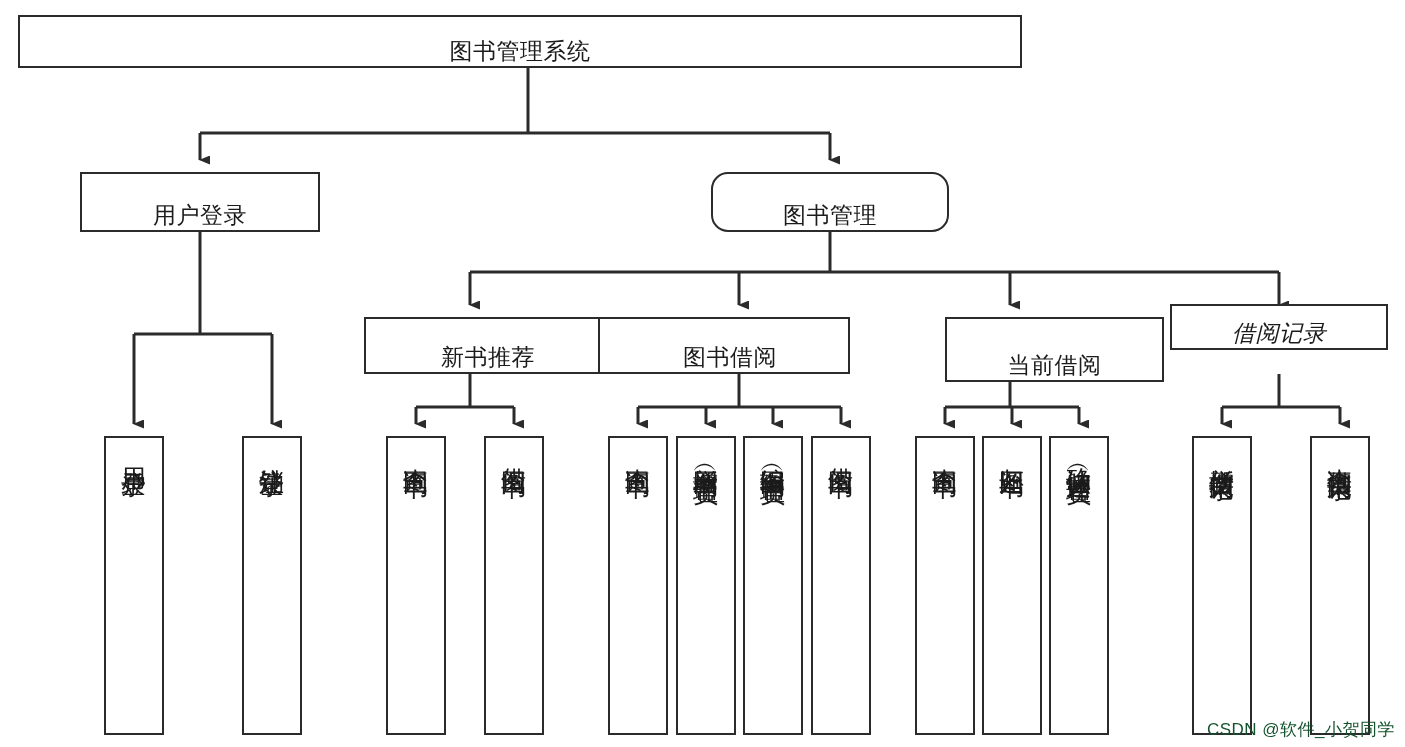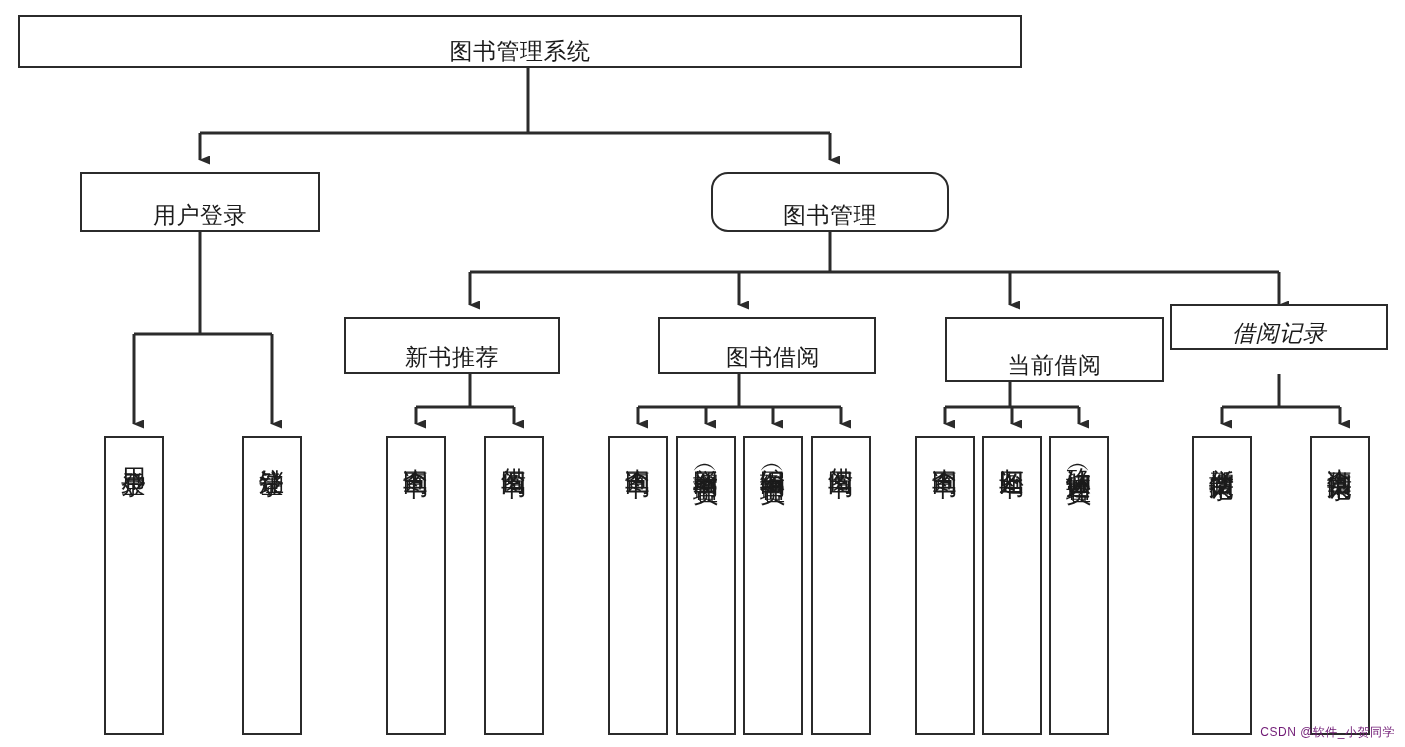--- a/index.html
+++ b/index.html
@@ -57,22 +57,22 @@
     text-orientation: upright;
     font-size: 25px;
     line-height: 1.12;
     letter-spacing: 2px;
     white-space: nowrap;
   }
   #watermark {
     position: absolute;
     right: 10px;
     bottom: 6px;
-    font-size: 12px;
-    color: #701a75;
+    font-size: 17px;
+    color: #14532d;
     letter-spacing: 0.5px;
     z-index: 3;
     white-space: nowrap;
   }
 </style>
 </head>
 <body>
 
 <div id="canvas">
 
@@ -122,24 +122,24 @@
   <div id="nodes">
       <div class="node horiz" style="left: 18px; top: 15px; width: 1004px; height: 53px;">
         <span class="label">图书管理系统</span>
       </div>
       <div class="node horiz" style="left: 80px; top: 172px; width: 240px; height: 60px;">
         <span class="label">用户登录</span>
       </div>
       <div class="node horiz" style="left: 711px; top: 172px; width: 238px; height: 60px; border-radius: 17px;">
         <span class="label">图书管理</span>
       </div>
-      <div class="node horiz" style="left: 344px; top: 317px; width: 216px; height: 57px;">
+      <div class="node horiz" style="left: 364px; top: 317px; width: 248px; height: 57px;">
         <span class="label">新书推荐</span>
       </div>
-      <div class="node horiz" style="left: 658px; top: 317px; width: 218px; height: 57px; padding-left: 12px;">
+      <div class="node horiz" style="left: 598px; top: 317px; width: 252px; height: 57px; padding-left: 12px;">
         <span class="label">图书借阅</span>
       </div>
       <div class="node horiz" style="left: 945px; top: 317px; width: 219px; height: 65px;">
         <span class="label">当前借阅</span>
       </div>
       <div class="node horiz" style="left: 1170px; top: 304px; width: 218px; height: 46px; font-style: italic;">
         <span class="label">借阅记录</span>
       </div>
       <div class="node vert" style="left: 104px; top: 436px; width: 60px; height: 299px;">
         <span class="label">用户登录</span>

